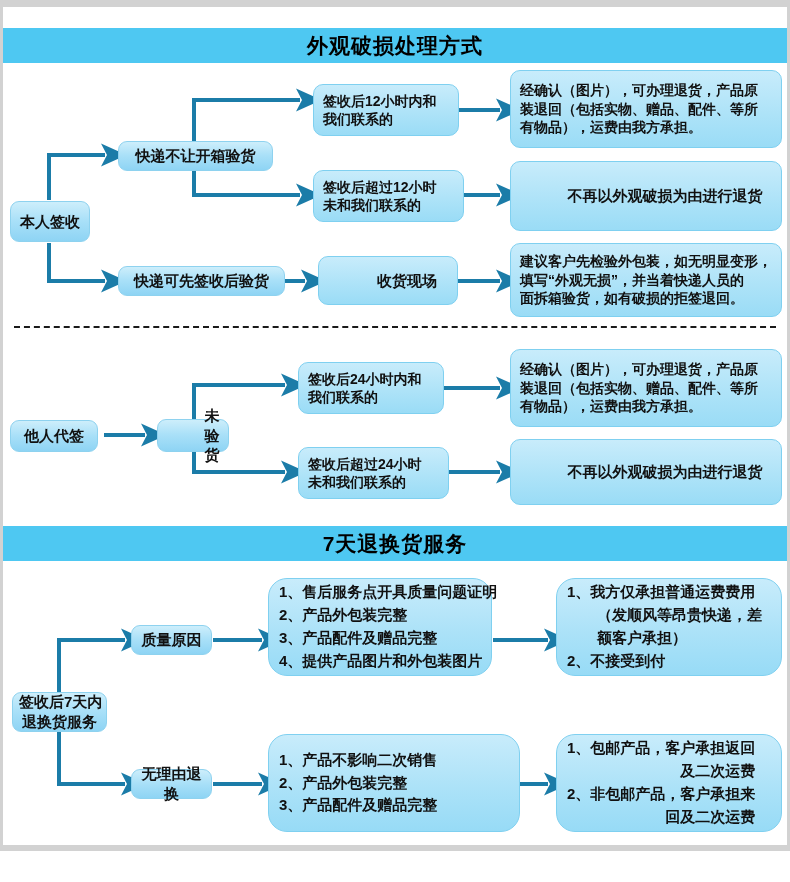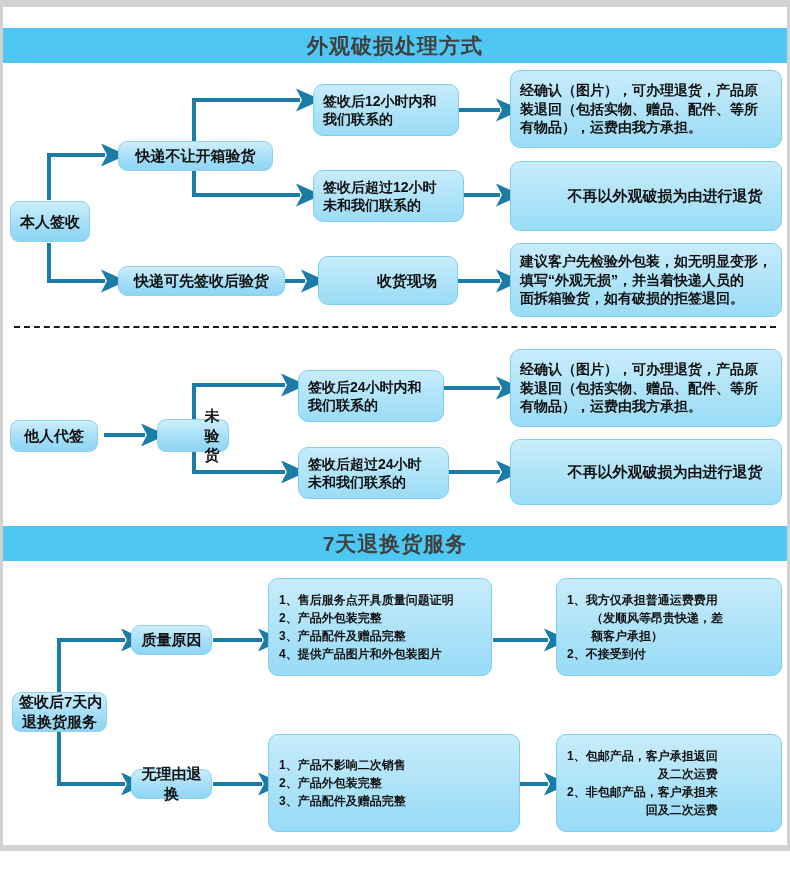--- a/index.html
+++ b/index.html
@@ -39,21 +39,21 @@
   }
   .frame-left { left: 0; }
   .frame-right { left: 787px; }
 
   
   .banner {
     position: absolute;
     left: 3px;
     width: 784px;
     background: #4ec8f2;
-    color: #404040;
+    color: #000000;
     font-size: 21px;
     font-weight: bold;
     text-align: center;
     letter-spacing: 1px;
     display: flex;
     align-items: center;
     justify-content: center;
   }
 
   
@@ -99,22 +99,22 @@
     text-align: center;
     font-size: 15px;
     padding-left: 47px;
   }
   .box .lines { width: 100%; }
   .box .lines div { white-space: pre; }
 
   .list-box {
     background: linear-gradient(180deg, #c8ecfb 0%, #ace2f8 55%, #97dbf6 100%);
     border: 1px solid #7fd0f0;
-    border-radius: 10px;
-    font-size: 12px;
+    border-radius: 19px;
+    font-size: 15px;
     padding: 7px 10px;
     line-height: 1.52;
   }
   .list-box div { white-space: pre; }
 
   .divider {
     position: absolute;
     border-top: 2px dashed #1a1a1a;
     height: 0;
   }
@@ -217,21 +217,21 @@
 面拆箱验货，如有破损的拒签退回。</div>
       </div>
   </div>
 
   <div class="divider" style="left:14px;top:326px;width:762px;"></div>
 
   <div class="node pill" style="left:10px;top:420px;width:88px;height:32px;">他人代签</div>
 
   <div class="node pill" style="left:157px;top:419px;width:72px;height:33px;padding-left:44px;">未验货</div>
 
-  <div class="node box" style="left:298px;top:362px;width:146px;height:52px;margin-top:8px;">
+  <div class="node box" style="left:298px;top:362px;width:146px;height:52px;">
     <div class="lines">
         <div>签收后24小时内和
 我们联系的</div>
       </div>
   </div>
 
   <div class="node box" style="left:298px;top:447px;width:151px;height:52px;">
     <div class="lines">
         <div>签收后超过24小时
 未和我们联系的</div>

